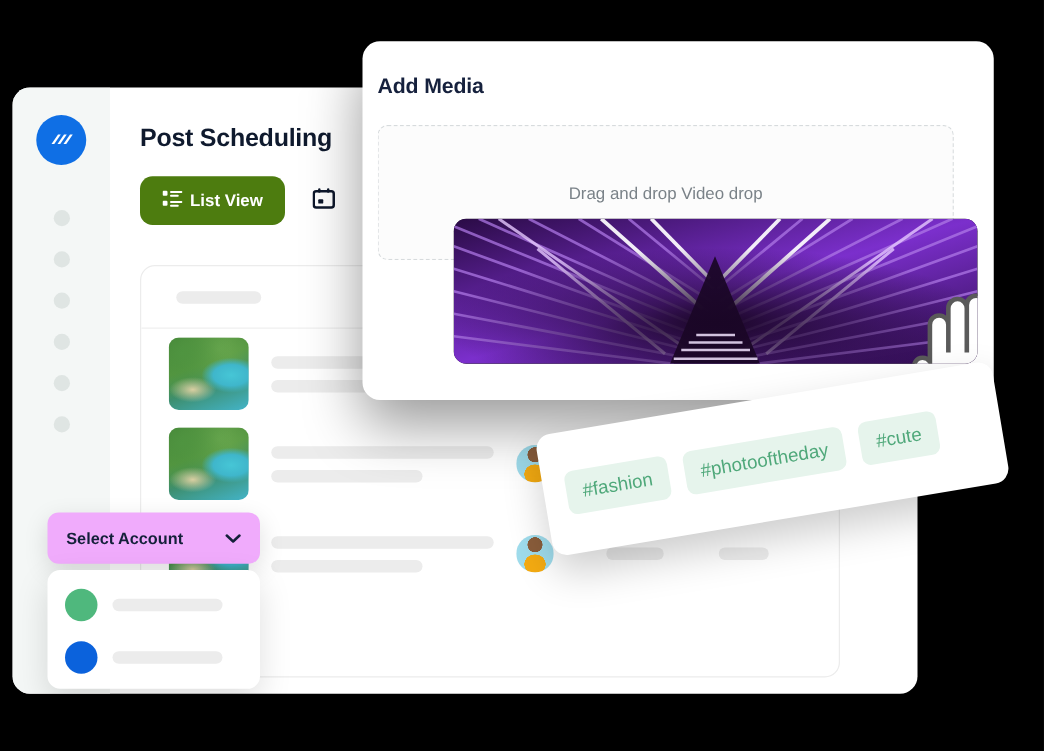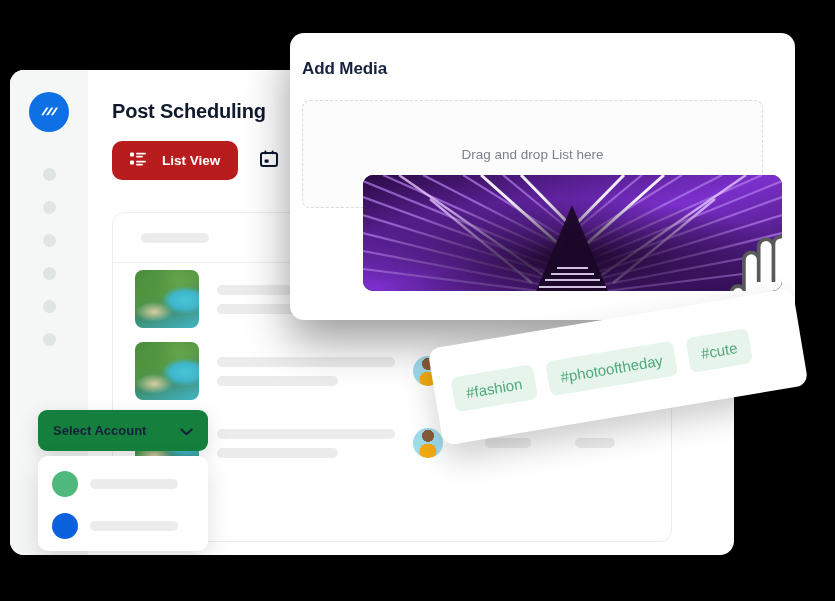--- a/index.html
+++ b/index.html
@@ -38,23 +38,23 @@
   .nav-dots { display: flex; flex-direction: column; gap: 20px; align-items: center; }
   .nav-dot { width: 13px; height: 13px; border-radius: 50%; background: #dfe5e3; }
 
   .app-main { flex: 1 1 auto; position: relative; padding: 30px 0 0 24px; min-width: 0; }
   .page-title {
     font-size: 20px; font-weight: 700; color: #0f1a2e;
     letter-spacing: -0.2px; margin-bottom: 18px;
   }
   .view-toolbar { display: flex; align-items: center; gap: 18px; margin-bottom: 24px; }
   .view-pill {
-    background: #b91c1c; color: #fff;
+    background: #4d7c0f; color: #fff;
     border-radius: 10px; padding: 11px 18px;
-    display: flex; align-items: center; gap: 16px;
+    display: flex; align-items: center; gap: 6px;
     font-size: 13.5px; font-weight: 600;
     border: none; cursor: pointer;
   }
   .view-icon-btn {
     background: transparent; border: none; cursor: pointer;
     display: flex; align-items: center; gap: 8px;
     color: #0d172b; font-size: 14px; font-weight: 600; padding: 4px;
   }
 
   
@@ -108,21 +108,21 @@
     width: 419px; height: 116px; border-radius: 10px; overflow: hidden;
     background: #1a0a2a;
   }
   .video-thumb svg { display: block; width: 100%; height: 100%; }
   .grab-cursor { position: absolute; left: 202px; top: 50px; width: 20px; height: 22px; }
 
   
   .select-account {
     position: absolute; left: 38px; top: 410px;
     width: 170px; height: 41px;
-    background: #15803d; border-radius: 9px;
+    background: #f0abfc; border-radius: 9px;
     box-shadow: 0 6px 20px rgba(0,0,0,0.13);
     display: flex; align-items: center; justify-content: space-between;
     padding: 0 15px; cursor: pointer;
   }
   .select-label { font-size: 13px; font-weight: 700; color: #14203a; }
   .account-list {
     position: absolute; left: 38px; top: 456px;
     width: 170px; height: 95px;
     background: #fff; border-radius: 10px;
     box-shadow: 0 10px 26px rgba(0,0,0,0.13);
@@ -243,21 +243,21 @@
           <div class="skel" style="width:46px;margin-left:24px;"></div>
           <div class="skel" style="width:40px;margin-left:26px;"></div>
         </div>
       </div>
     </div>
   </div>
 
   <div class="media-panel">
     <div class="media-title">Add Media</div>
     <div class="dropzone">
-      <span>Drag and drop List here</span>
+      <span>Drag and drop Video drop</span>
     </div>
 
     <div class="video-thumb">
       <svg viewBox="0 0 419 116" preserveAspectRatio="none" aria-hidden="true">
         <defs>
           <linearGradient id="vbg" x1="0" y1="0" x2="1" y2="1">
             <stop offset="0" stop-color="#2a0b45"></stop>
             <stop offset="0.5" stop-color="#7b2fcc"></stop>
             <stop offset="1" stop-color="#300d50"></stop>
           </linearGradient>

